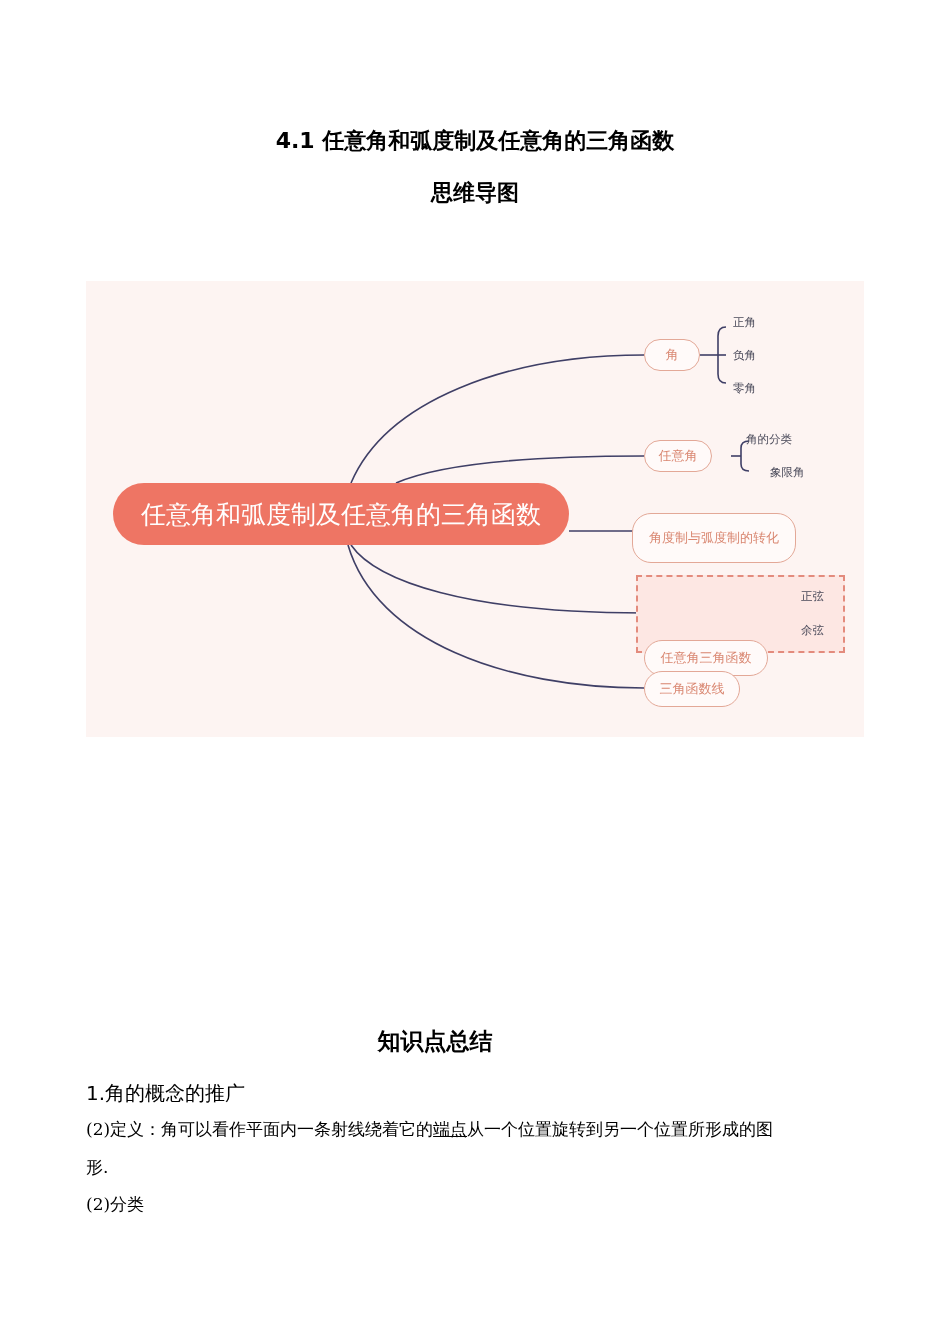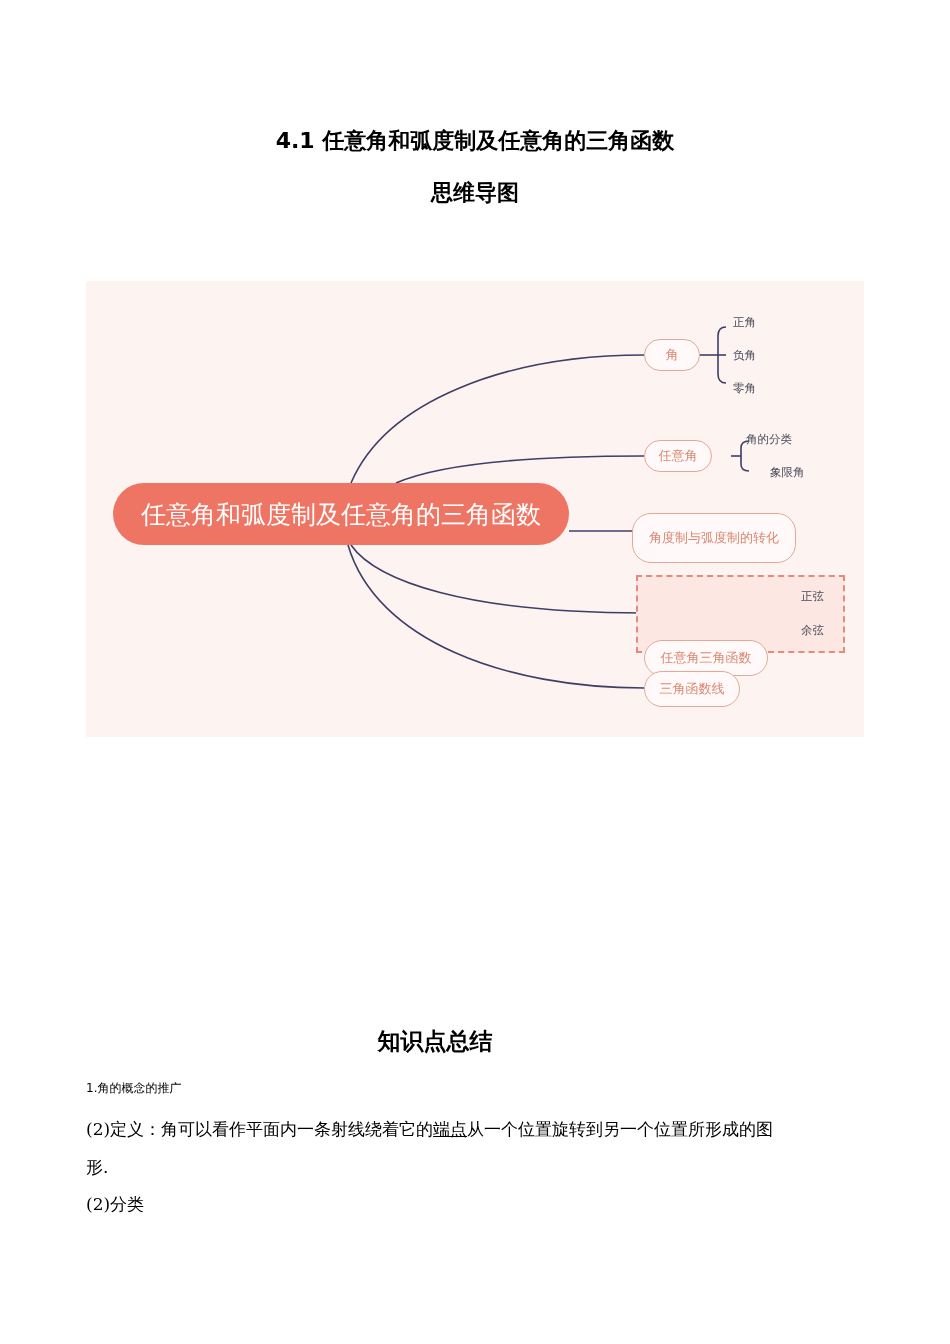--- a/index.html
+++ b/index.html
@@ -8,21 +8,21 @@
   .t1{top:126px;}
   .t2{top:178px;}
   .mindmap{position:absolute;left:86px;top:281px;width:778px;height:456px;background:#fdf4f2;}
   .mindmap svg{position:absolute;left:0;top:0;}
   .root{position:absolute;left:27px;top:202px;width:456px;height:62px;border-radius:31px;background:#ee7564;color:#fff;font-size:25px;display:flex;align-items:center;justify-content:center;}
   .node{position:absolute;height:32px;border:1.5px solid #e3a897;border-radius:17px;background:#fffaf9;color:#d98670;font-size:13px;display:flex;align-items:center;justify-content:center;box-sizing:border-box;}
   .leaf{position:absolute;font-size:11.5px;color:#4a4a5a;}
   .dashbox{position:absolute;left:550px;top:294px;width:209px;height:78px;border:2px dashed #e38b7d;background:#fde7e3;box-sizing:border-box;}
   .section-title{position:absolute;left:0;width:794px;text-align:center;top:1026px;font-weight:bold;font-size:23px;margin-left:38px;}
   .p{position:absolute;left:86px;font-family:"DejaVu Serif",serif;font-size:17px;}
-  .h1{top:1080px;font-family:"DejaVu Sans",sans-serif;font-size:12px;}
+  .h1{top:1080px;font-family:"DejaVu Sans",sans-serif;font-size:20px;}
   .l1{top:1118px;}
   .l2{top:1156px;}
   .l3{top:1193px;}
   u{text-decoration:underline;margin-top:16px;}
 </style>
 </head>
 <body>
 
 <div class="title t1">4.1   任意角和弧度制及任意角的三角函数</div>
 <div class="title t2">思维导图</div>

